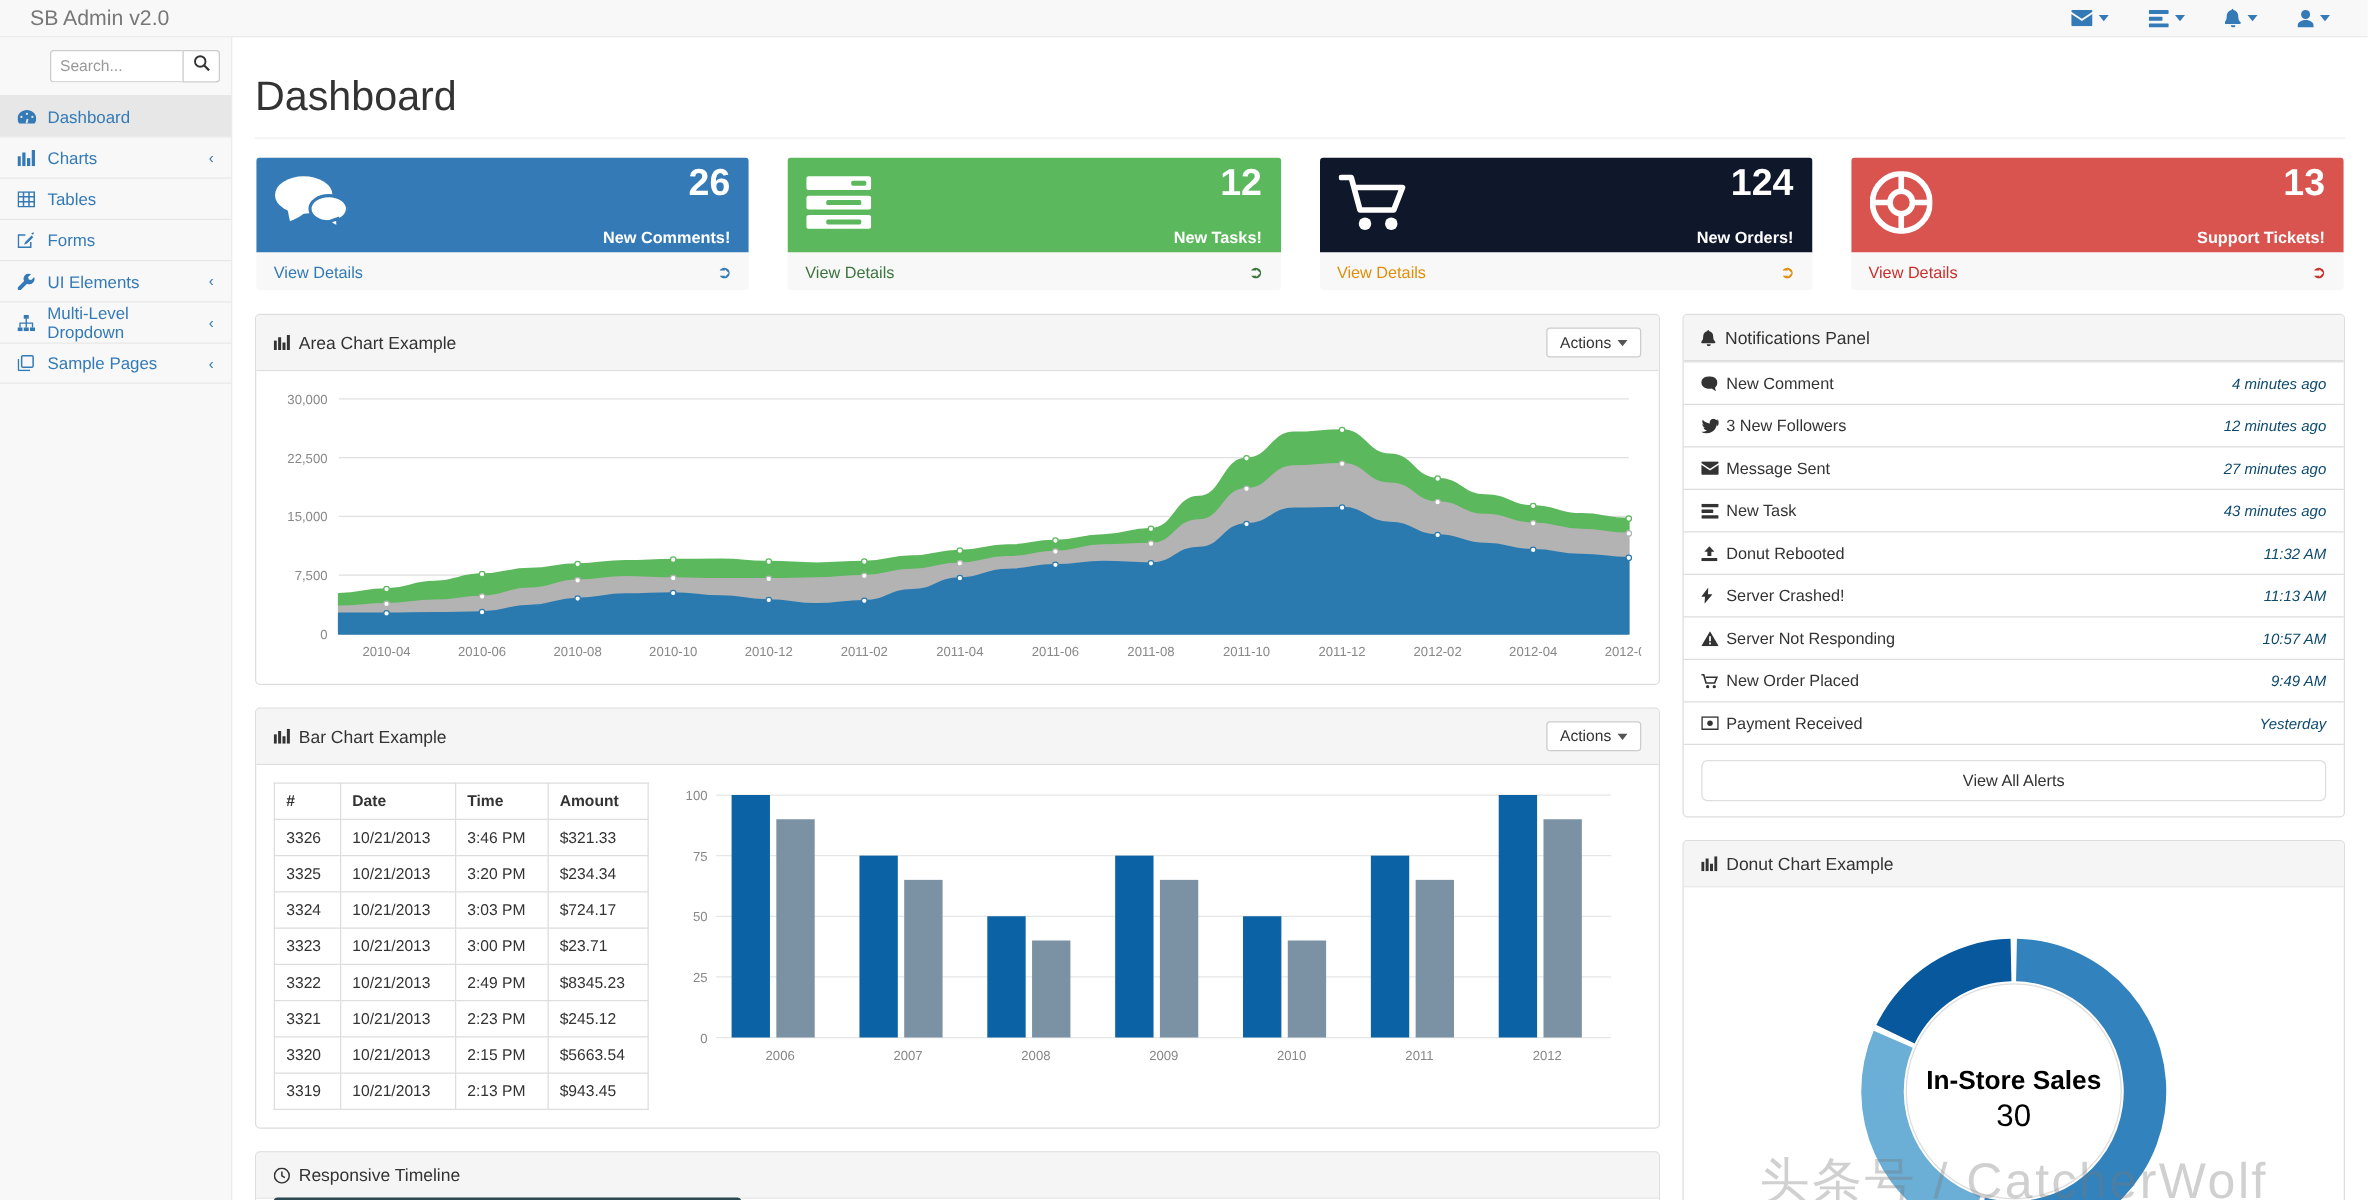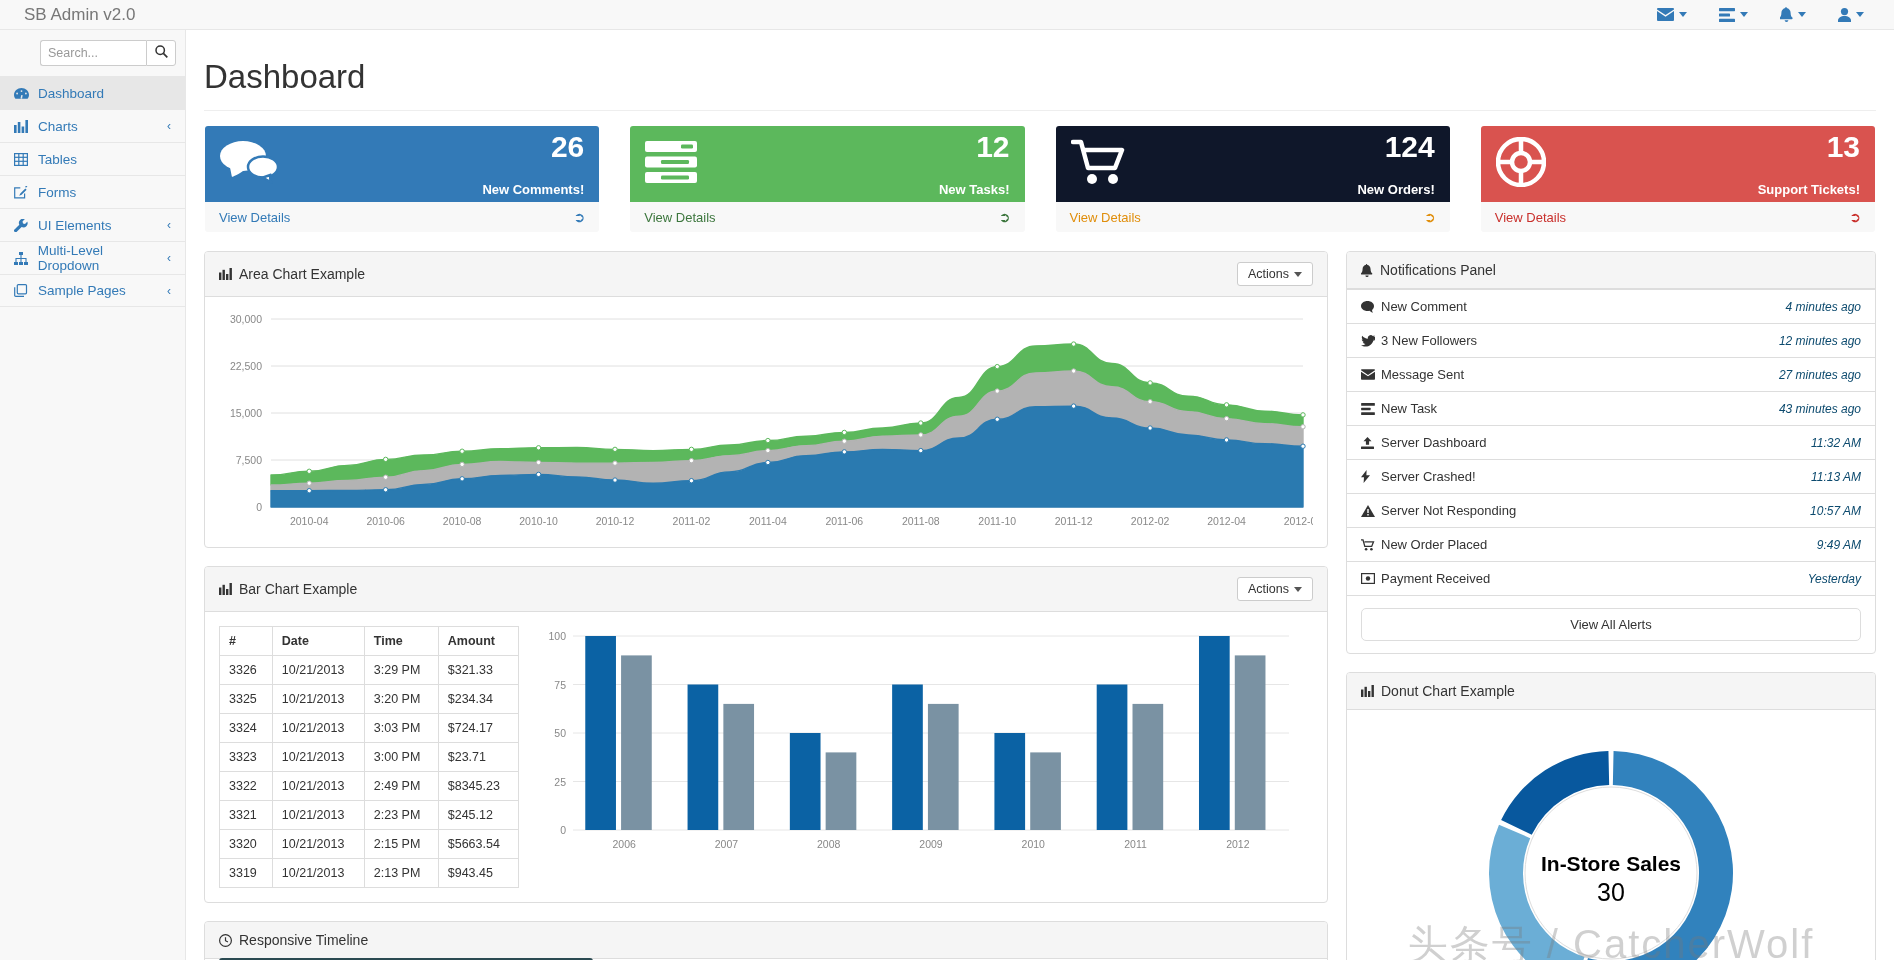--- a/index.html
+++ b/index.html
@@ -618,21 +618,21 @@
                       <th>#</th>
                       <th>Date</th>
                       <th>Time</th>
                       <th>Amount</th>
                     </tr>
                   </thead>
                 <tbody id="tbl-body">
                     <tr>
                       <td>3326</td>
                       <td>10/21/2013</td>
-                      <td>3:29 PM</td>
+                      <td>3:46 PM</td>
                       <td>$321.33</td>
                     </tr>
                     <tr>
                       <td>3325</td>
                       <td>10/21/2013</td>
                       <td>3:20 PM</td>
                       <td>$234.34</td>
                     </tr>
                     <tr>
                       <td>3324</td>
@@ -776,21 +776,21 @@
               <span class="n-txt">New Task</span>
               <span class="n-time">43 minutes ago</span>
             </div>
             <div class="notif">
               <span class="n-ico">
                 <svg width="13" height="12" viewBox="0 0 13 12">
                   <path fill="#333" d="M6.5 0 2.5 4.3h2.4v3.5h3.2V4.3h2.4z"></path>
                   <rect fill="#333" x="0" y="9.4" width="13" height="2.6" rx=".5"></rect>
                 </svg>
               </span>
-              <span class="n-txt">Server Dashboard</span>
+              <span class="n-txt">Donut Rebooted</span>
               <span class="n-time">11:32 AM</span>
             </div>
             <div class="notif">
               <span class="n-ico">
                 <svg width="9" height="13" viewBox="0 0 9 13">
                   <path fill="#333" d="M5.6 0 0 7.3h3L2.6 13 9 5.3H5.4z"></path>
                 </svg>
               </span>
               <span class="n-txt">Server Crashed!</span>
               <span class="n-time">11:13 AM</span>

